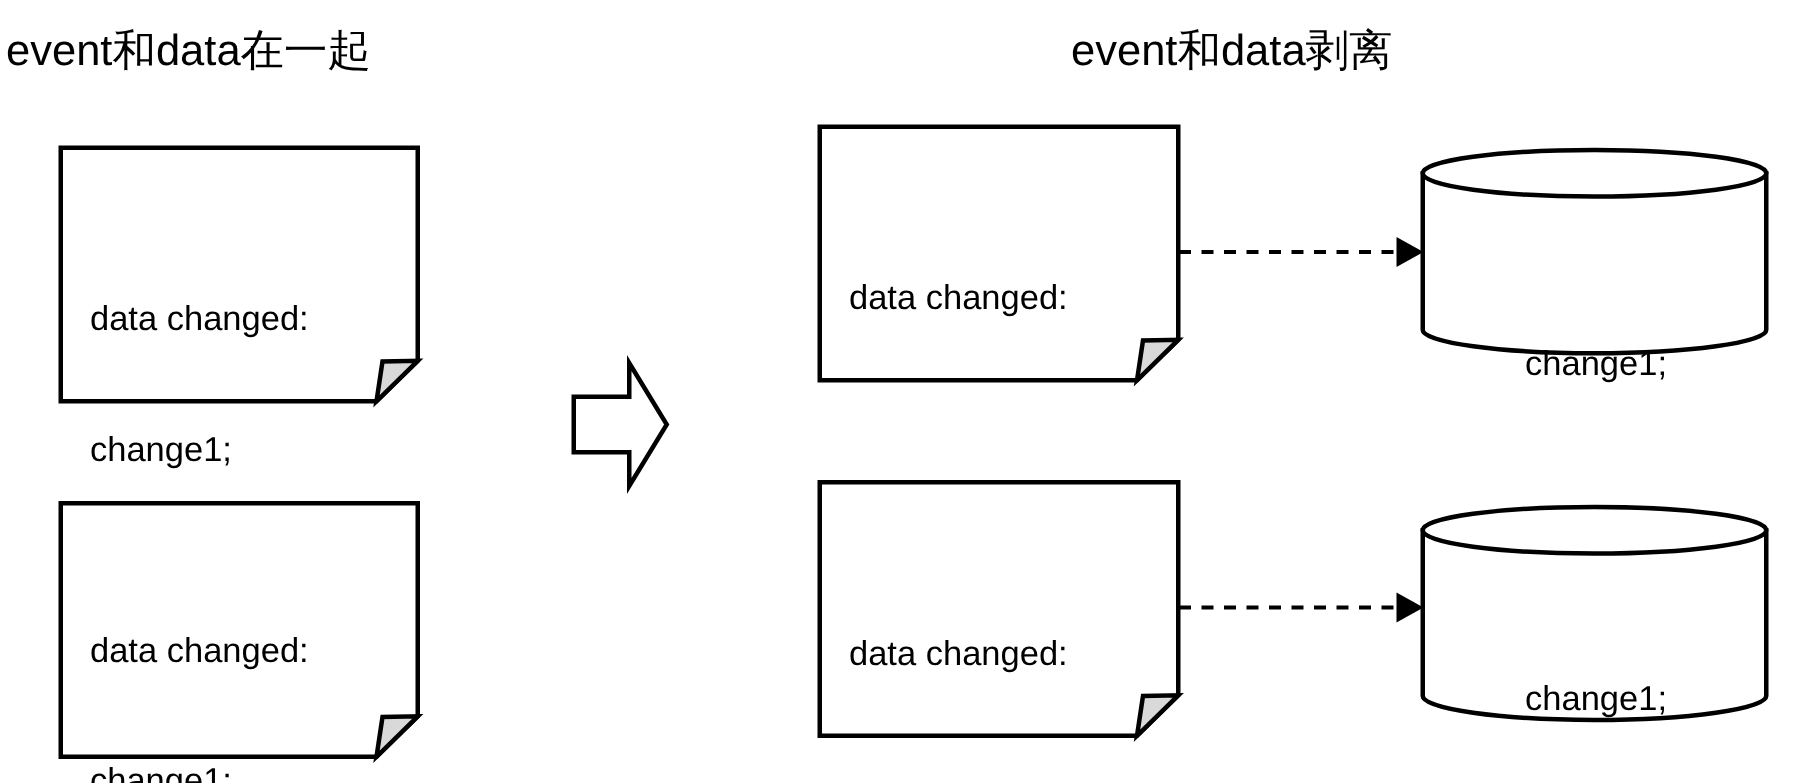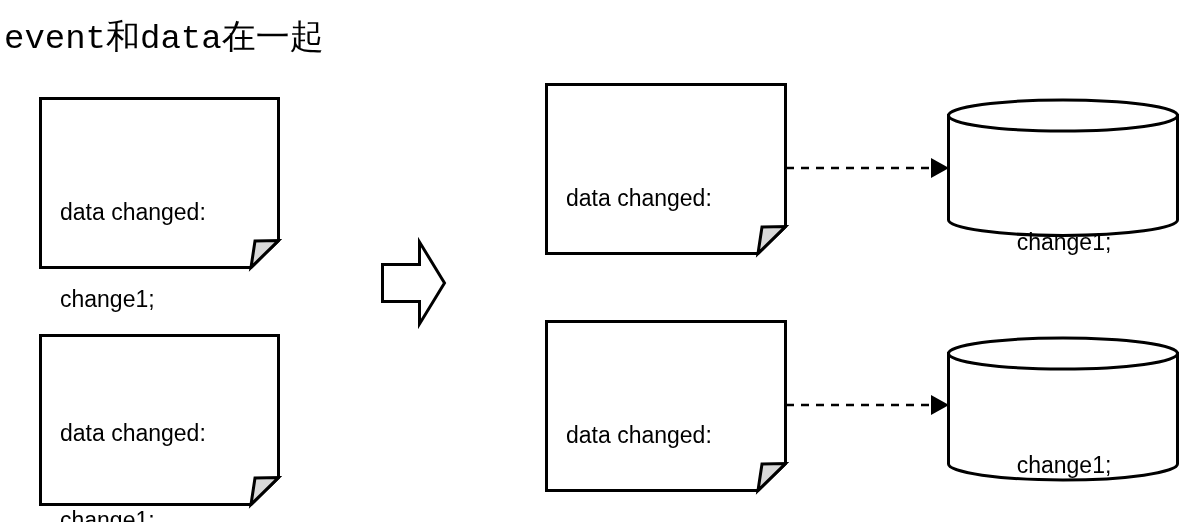--- a/index.html
+++ b/index.html
@@ -16,26 +16,25 @@
     overflow: hidden;
     position: relative;
   }
   .canvas {
     position: relative;
     width: 1198px;
     height: 522px;
   }
   .title {
     position: absolute;
-    font-size: 34px;
+    font-size: 29px;
     font-weight: 400;
     color: #000000;
     white-space: nowrap;
     letter-spacing: 0px;
-    font-family: Liberation Mono, monospace;
   }
   #title-left  { left: 4px;   top: 14px; }
   #title-right { left: 714px; top: 14px; }
 
   .shape-svg {
     position: absolute;
     overflow: visible;
   }
   .note-text, .db-text {
     position: absolute;
@@ -50,20 +49,21 @@
   }
   .note-line { display: block; }
 </style>
 </head>
 <body>
 
 <div class="canvas">
 
   <div class="title" id="title-left">event和data在一起</div>
 
+  <div class="title" id="title-right">event和data剥离</div>
 
   <svg class="shape-svg" style="left:39px; top:97px;" width="241" height="172" viewBox="0 0 241 172">
     <path d="M1.5,1.5 L239.5,1.5 L239.5,143.5 L212,170.5 L1.5,170.5 Z" fill="#ffffff" stroke="#000000" stroke-width="3" stroke-linejoin="miter"></path>
     <path d="M212,170.5 L216,144 L239.5,143.5 Z" fill="#d9d9d9" stroke="#000000" stroke-width="3" stroke-linejoin="miter"></path>
   </svg>
   <div class="note-text" style="left:60px; top:140px;">
     <span class="note-line">data changed:</span>
     <span class="note-line">change1;</span>
   </div>
 

